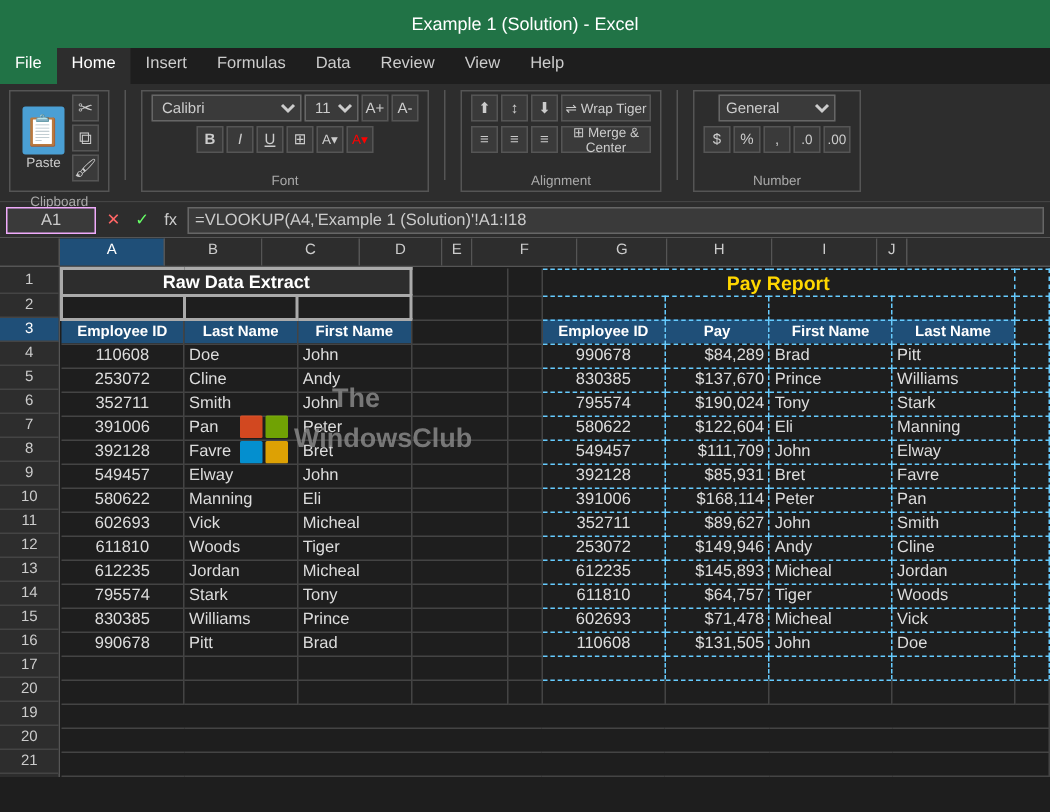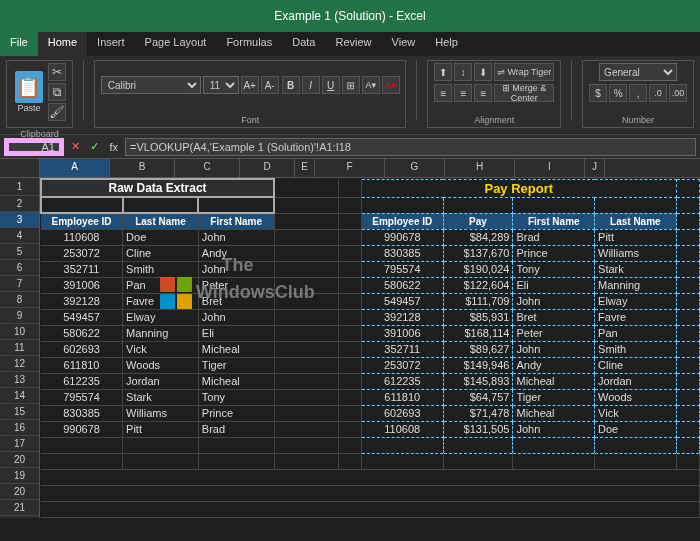--- a/index.html
+++ b/index.html
@@ -23,21 +23,21 @@
     
     .paste-btn { display: flex; flex-direction: column; align-items: center; color: #ccc; font-size: 9px; cursor: pointer; padding: 2px; }
     .paste-icon { width: 28px; height: 32px; background: #4a9fd4; display: flex; align-items: center; justify-content: center; font-size: 18px; border-radius: 2px; }
     .font-row { display: flex; gap: 2px; align-items: center; }
     .font-select { background: #3a3a3a; border: 1px solid #666; color: #ccc; font-size: 10px; height: 18px; width: 100px; padding: 0 2px; }
     .font-size-select { background: #3a3a3a; border: 1px solid #666; color: #ccc; font-size: 10px; height: 18px; width: 36px; padding: 0 2px; }
     .icon-btn { background: #3a3a3a; border: 1px solid #555; color: #ccc; font-size: 10px; width: 18px; height: 18px; cursor: pointer; display: flex; align-items: center; justify-content: center; }
 
     
     .formula-bar { background: #2d2d2d; border-bottom: 1px solid #555; display: flex; align-items: center; height: 24px; padding: 0 4px; gap: 4px; }
-    .cell-ref { background: #3a3a3a; border: 5px solid #f0abfc; color: #ccc; font-size: 11px; width: 60px; height: 18px; padding: 0 4px; text-align: right; }
+    .cell-ref { background: #3a3a3a; border: 1px solid #f0abfc; color: #ccc; font-size: 11px; width: 60px; height: 18px; padding: 0 4px; text-align: center; }
     .formula-icon { color: #ccc; font-size: 11px; padding: 0 3px; cursor: pointer; }
     .formula-input { flex: 1; background: #3a3a3a; border: 1px solid #666; color: #ccc; font-size: 11px; height: 18px; padding: 0 4px; }
 
     
     .spreadsheet { display: flex; flex-direction: column; background: #1e1e1e; }
     .col-headers { display: flex; background: #2d2d2d; border-bottom: 1px solid #555; }
     .row-header-spacer { width: 40px; min-width: 40px; border-right: 1px solid #555; }
     .col-header { border-right: 1px solid #555; color: #ccc; font-size: 10px; text-align: center; padding: 2px 0; background: #2d2d2d; }
 
     .spreadsheet-body { display: flex; }
@@ -56,21 +56,20 @@
 
 <div class="title-bar">
   <span class="title-bar-text">Example 1 (Solution) - Excel</span>
 </div>
 
 <div class="ribbon">
   <div class="ribbon-tabs">
     <div class="ribbon-tab" style="background:#217346;color:white;">File</div>
     <div class="ribbon-tab active">Home</div>
     <div class="ribbon-tab">Insert</div>
-    <div class="ribbon-tab">Page Layout</div>
     <div class="ribbon-tab">Formulas</div>
     <div class="ribbon-tab">Data</div>
     <div class="ribbon-tab">Review</div>
     <div class="ribbon-tab">View</div>
     <div class="ribbon-tab">Help</div>
   </div>
   <div class="ribbon-content">
 
     <div class="ribbon-group" style="min-width:60px;">
       <div class="ribbon-group-content">
@@ -83,21 +82,21 @@
           <button class="icon-btn" style="font-size:12px;">⧉</button>
           <button class="icon-btn" style="font-size:12px;">🖌</button>
         </div>
       </div>
       <div class="ribbon-group-label">Clipboard</div>
     </div>
 
     <div class="ribbon-separator"></div>
 
     <div class="ribbon-group" style="min-width:140px;">
-      <div class="ribbon-group-content" style="flex-direction:row;gap:3px;">
+      <div class="ribbon-group-content" style="flex-direction:column;gap:3px;">
         <div class="font-row">
           <select class="font-select"><option>Calibri</option></select>
           <select class="font-size-select"><option>11</option></select>
           <button class="icon-btn">A+</button>
           <button class="icon-btn">A-</button>
         </div>
         <div class="font-row">
           <button class="icon-btn" style="font-weight:bold;">B</button>
           <button class="icon-btn" style="font-style:italic;">I</button>
           <button class="icon-btn" style="text-decoration:underline;">U</button>

